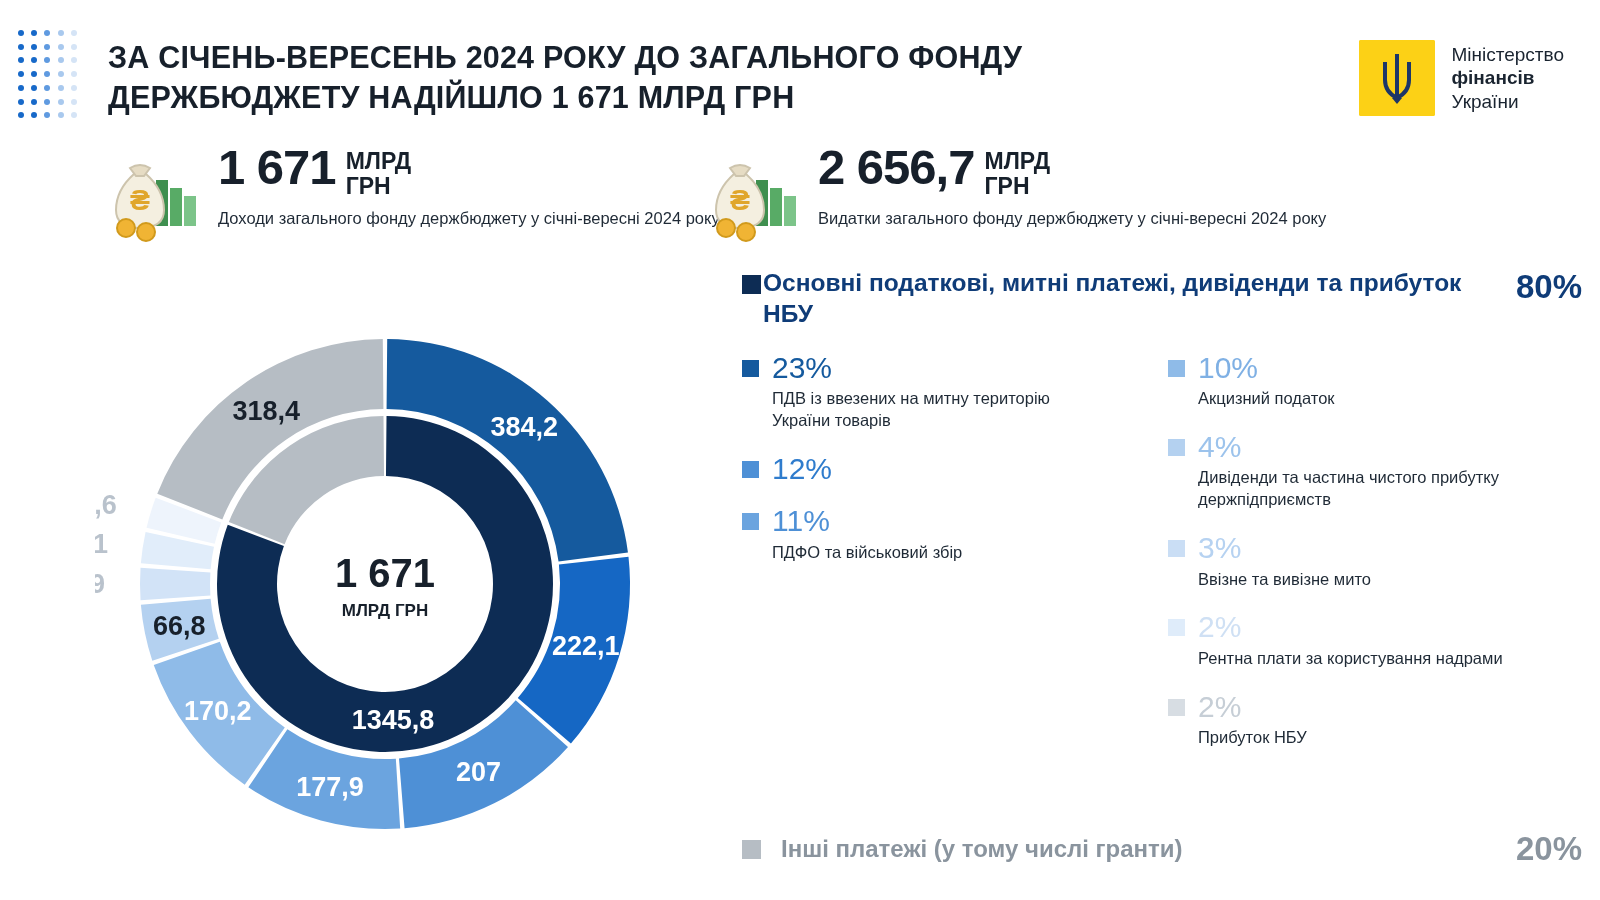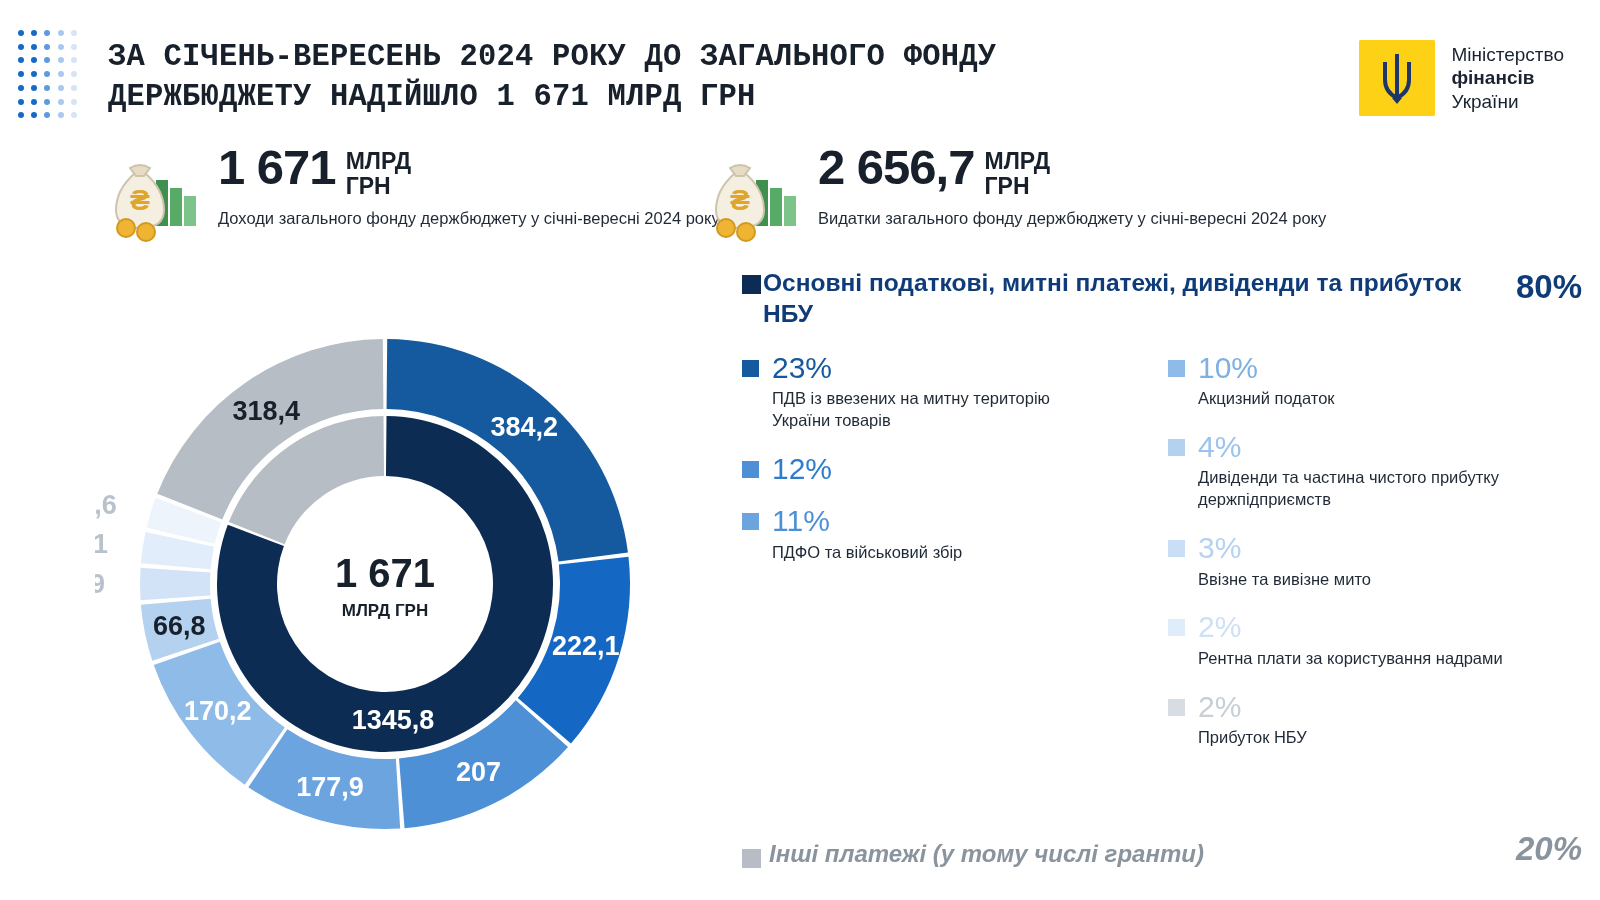--- a/index.html
+++ b/index.html
@@ -28,21 +28,20 @@
   .dot-grid i.f2 { background: #5f9ae0; }
   .dot-grid i.f3 { background: #a9c9ee; }
   .dot-grid i.f4 { background: #d5e4f6; }
 
   
   .headline {
     position: absolute; top: 38px; left: 108px; width: 1030px;
     font-size: 30.5px; font-weight: bold; line-height: 1.30;
     letter-spacing: 0.2px; color: #17202b;
     text-transform: uppercase;
-    font-family: Liberation Mono, monospace;
   }
 
   .logo {
     position: absolute; top: 40px; right: 36px;
     display: flex; align-items: center; gap: 16px;
   }
   .logo-mark {
     width: 76px; height: 76px; background: #fcd116; position: relative;
     border-radius: 2px;
   }
@@ -84,21 +83,21 @@
   .col { width: 370px; }
 
   .item { display: flex; gap: 13px; margin-bottom: 21px; }
   .item .sw { width: 17px; height: 17px; margin-top: 8px; }
   .item .txt { flex: 1; }
   .item .pc { font-size: 30px; font-weight: normal; line-height: 1.05; }
   .item .lb { font-size: 16.5px; line-height: 1.32; color: #1f2a36; margin-top: 5px; }
 
   .legend-bottom {
     position: absolute; top: 830px; left: 742px; width: 840px;
-    display: flex; align-items: flex-end; gap: 8px; font-style: italic;
+    display: flex; align-items: center; gap: 20px;
   }
   .legend-bottom .sw { width: 19px; height: 19px; margin-top: 0; }
   .legend-bottom .title { font-size: 24px; font-weight: bold; color: #8a949e; flex: 1; }
   .legend-bottom .pct { font-size: 33px; font-weight: bold; color: #8a949e; }
 </style>
 </head>
 <body>
 
 <div class="dot-grid">
   <i></i>

